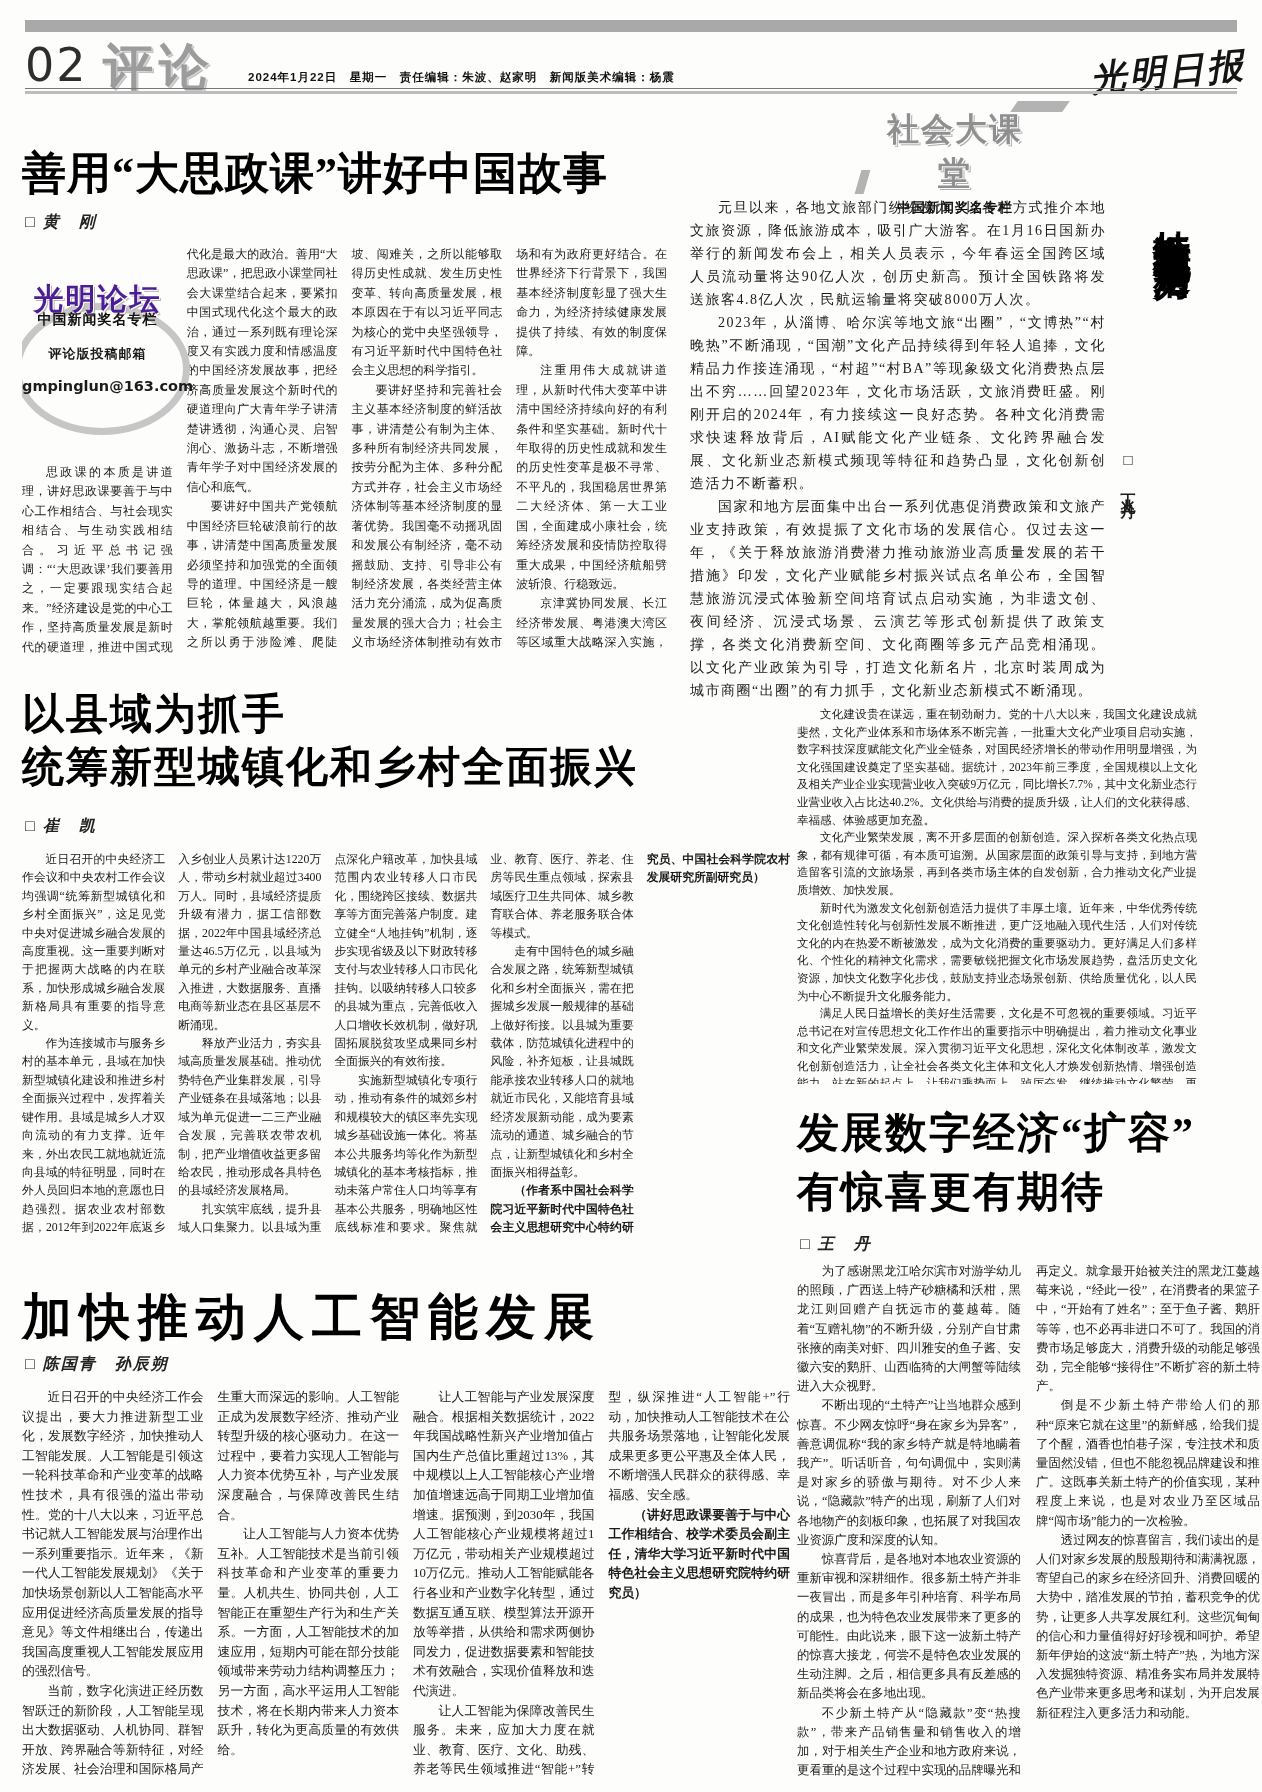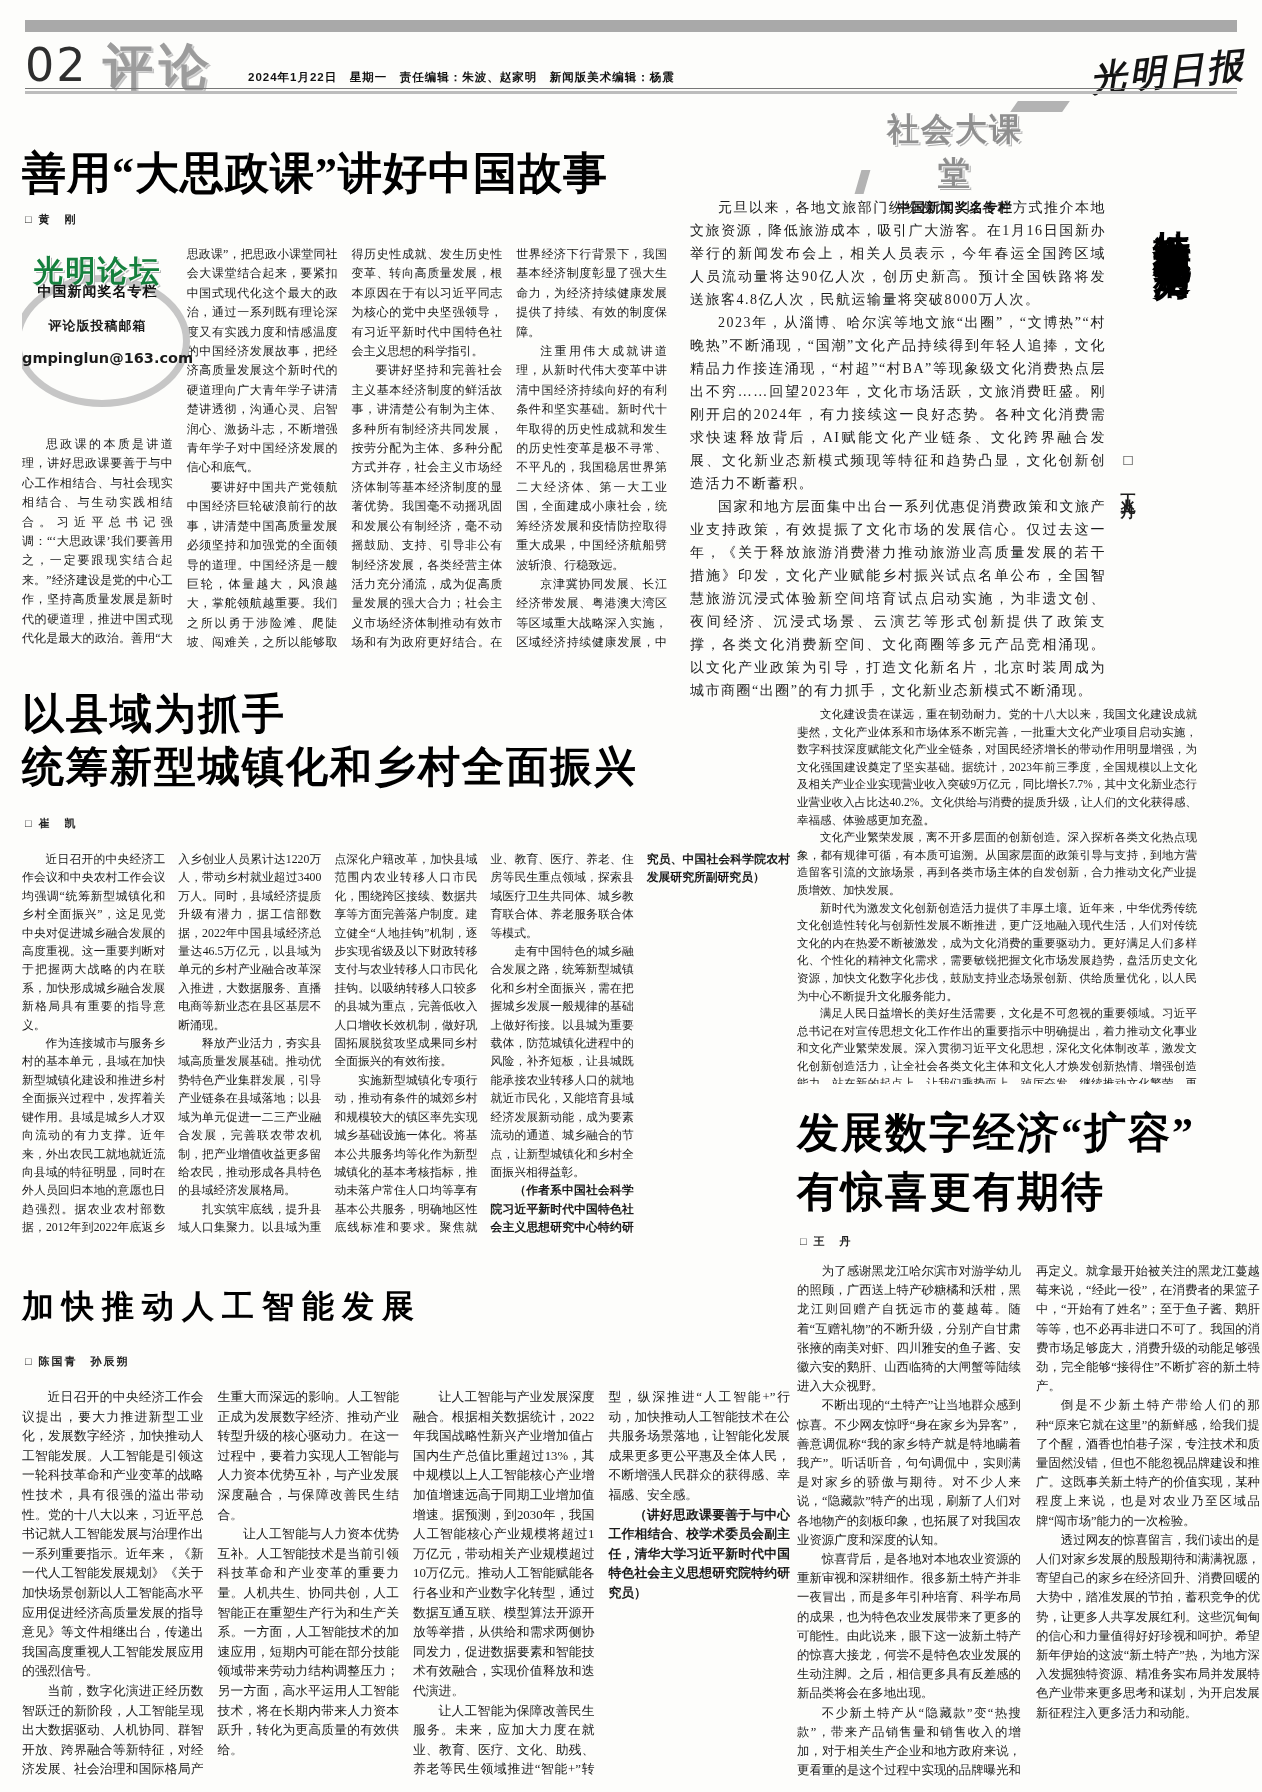--- a/index.html
+++ b/index.html
@@ -14,36 +14,36 @@
   .section-title{position:absolute;left:103px;top:34px;font-size:50px;font-weight:bold;color:#9c9c9c;
             letter-spacing:6px;text-shadow:1px 1px 0 #d6d6d6,2px 2px 0 #c2c2c2;}
   .date-line{position:absolute;left:248px;top:70px;font-size:11.5px;font-weight:bold;color:#111;letter-spacing:1px;}
   .masthead{position:absolute;right:16px;top:48px;font-size:36px;font-weight:bold;font-style:italic;
             letter-spacing:3px;color:#141414;transform:rotate(-5deg);}
   .rule-dark{position:absolute;left:25px;top:88px;width:1212px;height:1px;background:#777;}
   .rule-gray{position:absolute;left:25px;top:91px;width:1212px;height:3px;background:#bcbcbc;}
 
   
   .headline{font-weight:900;color:#000;line-height:1.25;}
-  .byline{font-size:11px;font-weight:bold;letter-spacing:2px;color:#222;}
+  .byline{font-size:16px;font-weight:bold;letter-spacing:2px;color:#222;font-style:italic;}
   .body-cols{column-fill:auto;overflow:hidden;text-align:justify;}
   .para{margin:0;text-indent:2em;}
   .attr{margin:0;font-weight:bold;text-indent:2em;}
 
   
   .a1-title{position:absolute;left:22px;top:146px;width:645px;font-size:44px;letter-spacing:1px;}
   .a1-byline{position:absolute;left:25px;top:212px;}
   .a1-body{position:absolute;left:22px;top:245px;width:645px;height:420px;
            column-count:4;column-gap:14px;font-size:12px;line-height:19.4px;}
 
   
   .forum-box{position:relative;height:168px;margin-bottom:6px;break-inside:avoid;text-align:center;}
   .forum-ellipse{position:absolute;left:-8px;top:14px;width:162px;height:118px;
                  border:7px solid #c6c6c6;border-radius:50%;}
-  .forum-title{position:relative;margin-top:16px;font-size:30px;font-weight:bold;color:#15803d;
+  .forum-title{position:relative;margin-top:44px;font-size:30px;font-weight:bold;color:#4c1d95;
                letter-spacing:2px;text-shadow:1px 1px 0 #fff,2px 2px 0 #b5b5b5;}
   .forum-sub{position:relative;font-size:14px;font-weight:bold;color:#111;margin-top:2px;letter-spacing:1px;}
   .forum-mail-label{position:relative;font-size:13px;font-weight:bold;margin-top:14px;letter-spacing:1px;}
   .forum-email{position:relative;font-size:14.5px;font-weight:bold;margin-top:14px;
                font-family:"DejaVu Sans","Liberation Sans",sans-serif;}
 
   
   .a2-title{position:absolute;left:22px;top:688px;width:770px;font-size:42px;letter-spacing:2px;}
   .a2-byline{position:absolute;left:25px;top:816px;}
   .a2-body{position:absolute;left:22px;top:850px;width:768px;height:398px;
@@ -67,21 +67,21 @@
   .wh-lower{position:absolute;left:797px;top:706px;width:400px;height:378px;
             font-size:11.5px;line-height:17.6px;text-align:justify;overflow:hidden;}
 
   
   .a4-title{position:absolute;left:797px;top:1104px;width:463px;font-size:42px;letter-spacing:2px;line-height:1.4;}
   .a4-byline{position:absolute;left:800px;top:1234px;}
   .a4-body{position:absolute;left:797px;top:1262px;width:463px;height:526px;
            column-count:2;column-gap:15px;font-size:12.4px;line-height:19.2px;}
 
   
-  .a5-title{position:absolute;left:22px;top:1286px;width:770px;font-size:32px;letter-spacing:8px;}
+  .a5-title{position:absolute;left:22px;top:1286px;width:770px;font-size:50px;letter-spacing:8px;}
   .a5-byline{position:absolute;left:25px;top:1354px;}
   .a5-body{position:absolute;left:22px;top:1388px;width:768px;height:400px;
            column-count:4;column-gap:14px;font-size:12.8px;line-height:19.6px;}
 </style>
 </head>
 <body>
 
 <div class="page">
 
   <div class="top-bar"></div>

